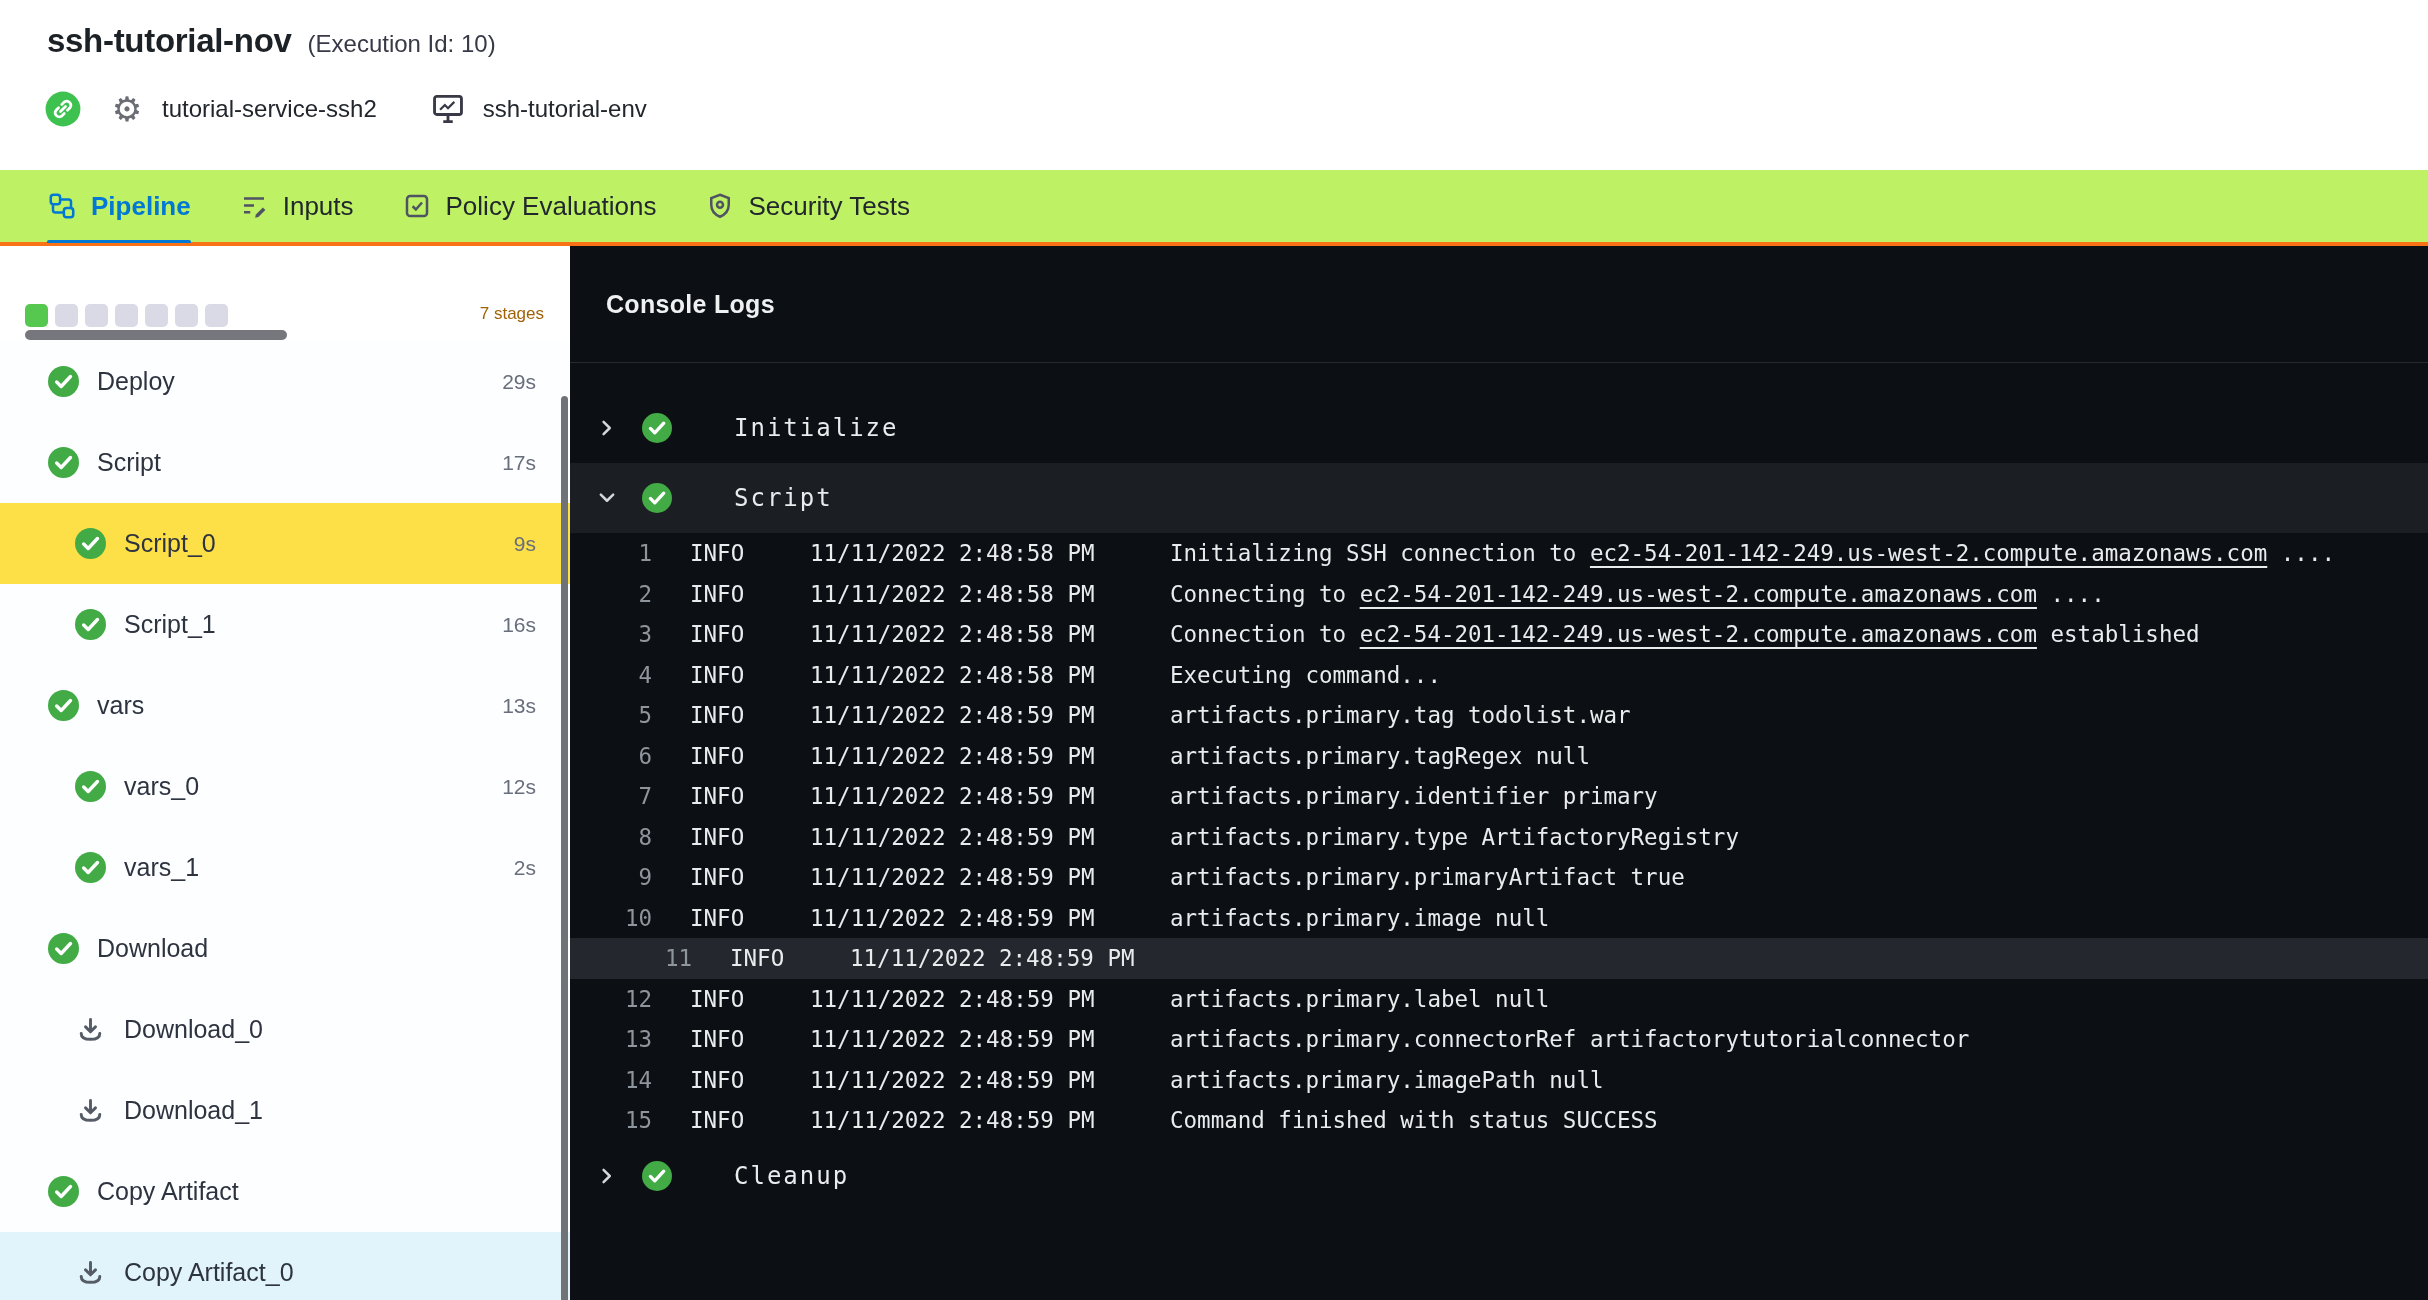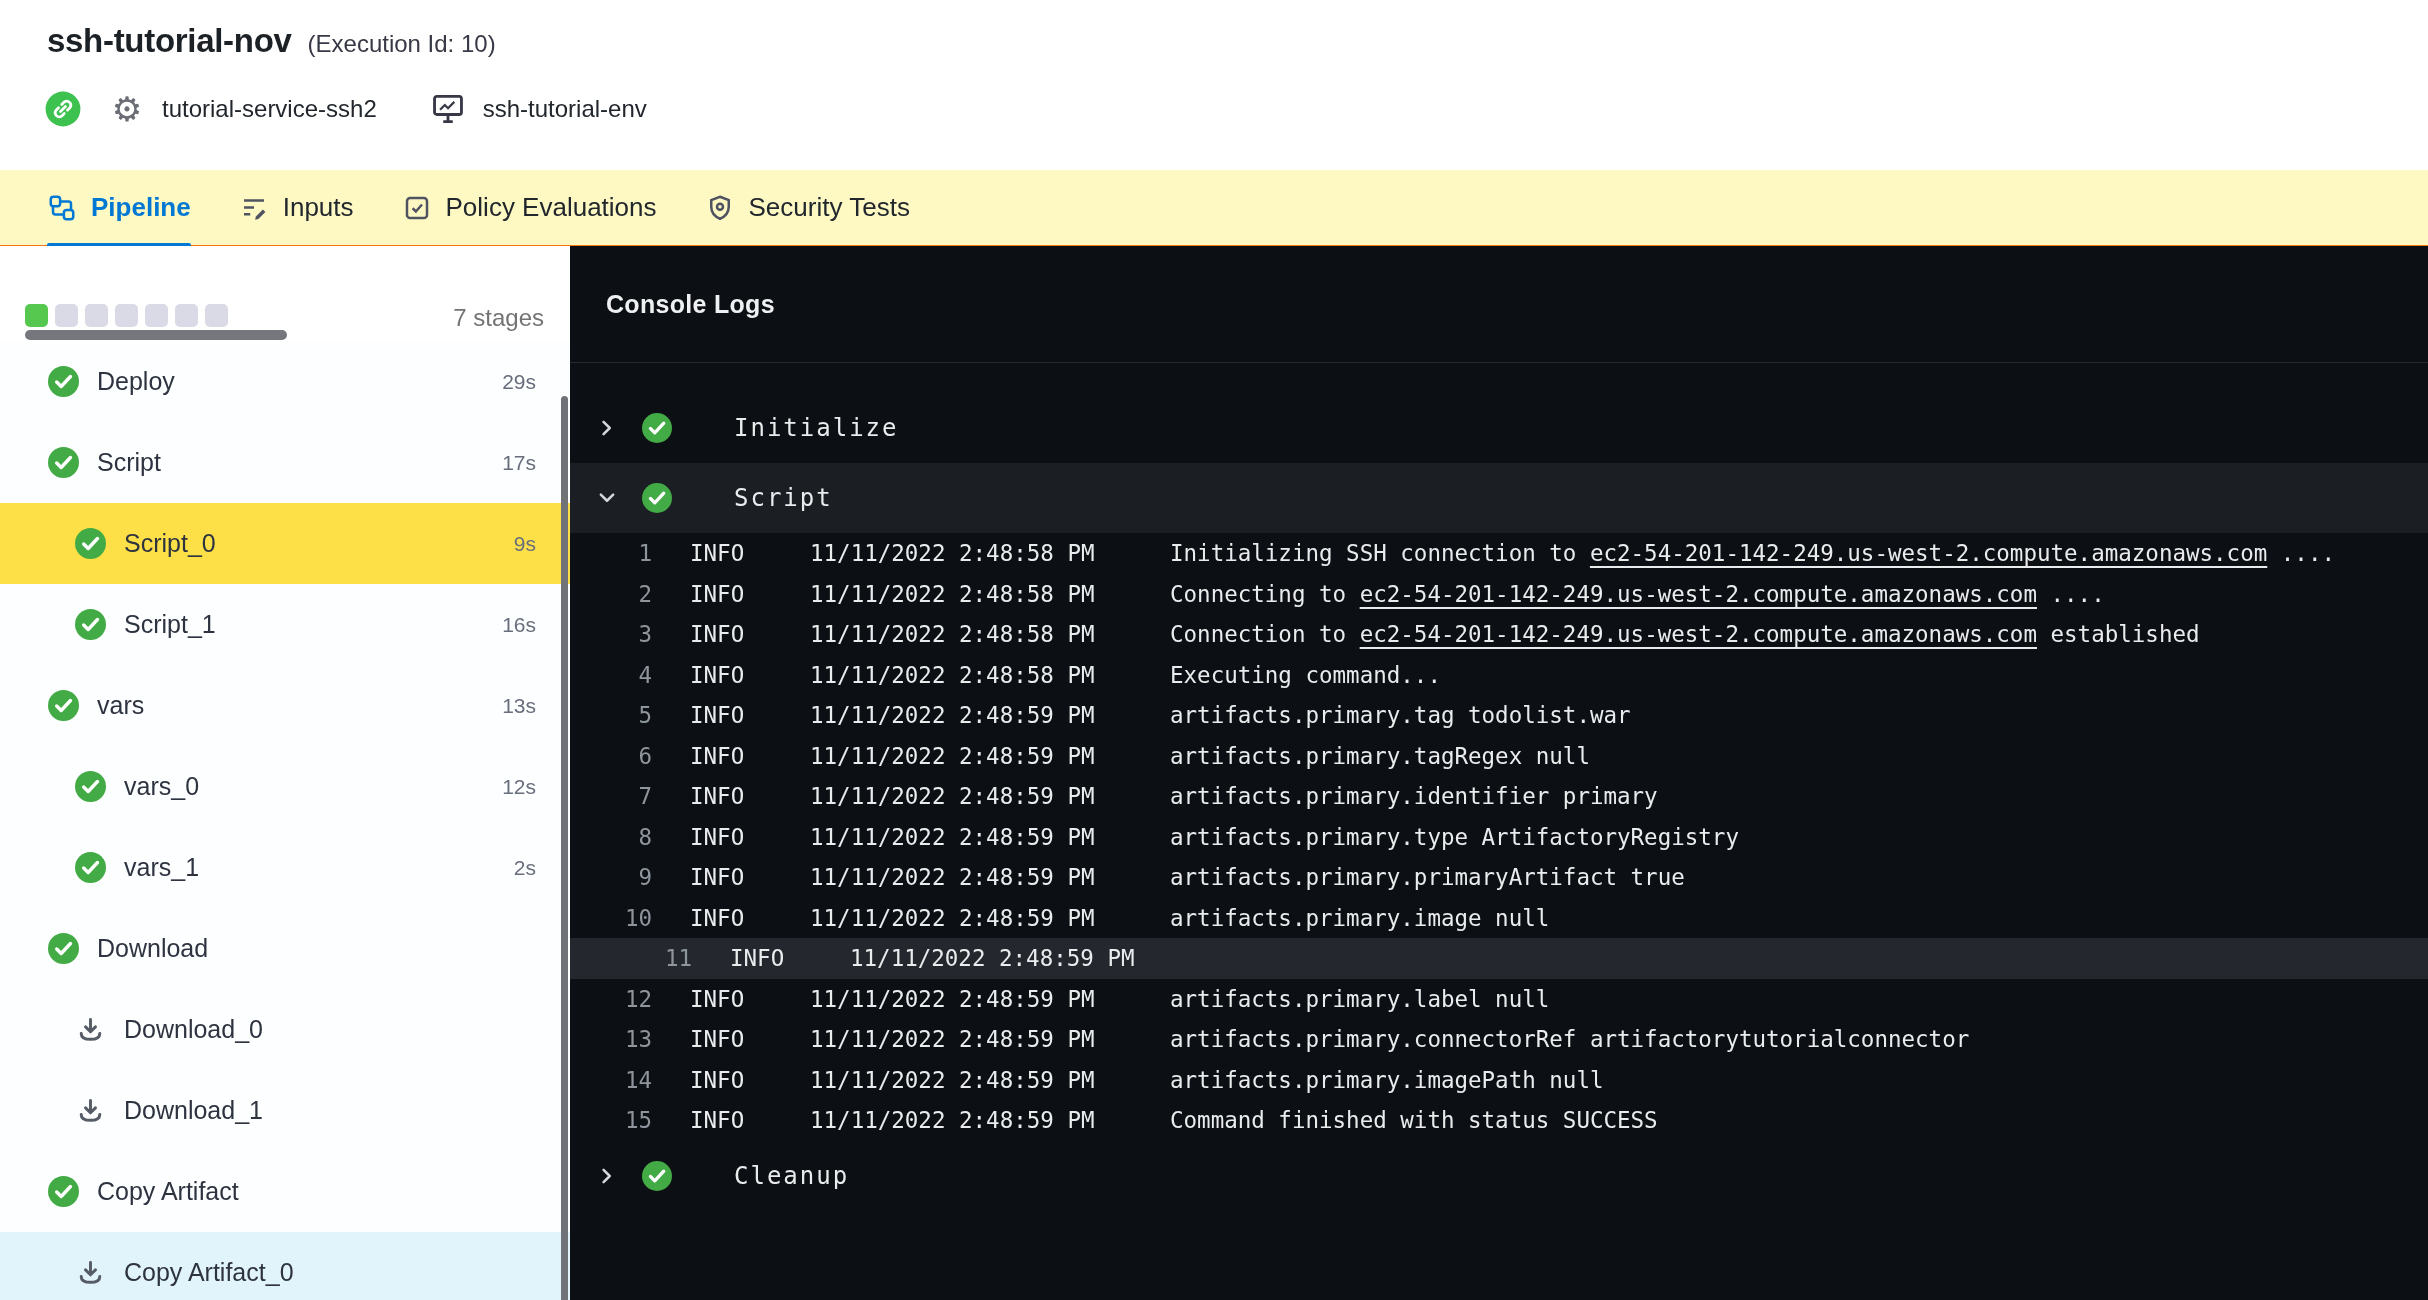--- a/index.html
+++ b/index.html
@@ -13,34 +13,34 @@
   .exec-id { font-size:24px; color:#383946; }
   .meta-row { position:absolute; left:44px; top:90px; display:flex; align-items:center; font-size:24px; color:#22272d; }
   .meta-icon { width:38px; height:38px; display:inline-flex; align-items:center; justify-content:center; }
   .meta-icon svg { width:100%; height:100%; }
   .gear-glyph { font-size:34px; color:#6b6d75; line-height:1; }
   .meta-label { margin-left:16px; }
   .meta-gap { width:52px; }
   .ml { margin-left:26px; }
 
   
-  .tab-bar { position:absolute; left:0; top:170px; width:100%; height:76px; border-bottom:1px solid #f97316; display:flex; align-items:stretch; padding-left:47px; gap:48px; background:#fef9c3; }
+  .tab-bar { position:absolute; left:0; top:170px; width:100%; height:76px; border-bottom:4px solid #f97316; display:flex; align-items:stretch; padding-left:47px; gap:48px; background:#bef264; }
   .tab { display:flex; align-items:center; gap:14px; font-size:26px; color:#22272d; position:relative; cursor:pointer; }
   .tab svg { width:30px; height:30px; }
   .tab.active { color:#0278d5; font-weight:700; }
   .tab.active::after { content:""; position:absolute; left:0; right:0; bottom:-1px; height:3px; background:#0278d5; border-radius:2px 2px 0 0; }
 
   
   .sidebar { position:absolute; left:0; top:246px; width:570px; height:1054px; background:#fdfeff; overflow:hidden; }
   .stage-header { position:absolute; left:0; top:0; width:100%; height:95px; background:#fff; }
   .segments { position:absolute; left:25px; top:58px; display:flex; gap:7px; }
   .segment { width:23px; height:23px; border-radius:5px; background:#d9dae5; }
   .segment.done { background:#57c84f; }
   .scroll-h { position:absolute; left:25px; top:84px; width:262px; height:10px; border-radius:5px; background:#75777d; }
-  .stage-count { position:absolute; right:26px; top:58px; font-size:24px; color:#737373; }
+  .stage-count { position:absolute; right:26px; top:58px; font-size:17px; color:#a16207; }
   .stage-list { position:absolute; left:0; top:95px; width:100%; }
   .stage-row { height:81px; display:flex; align-items:center; padding:0 34px 0 48px; }
   .stage-row.lvl1 { padding-left:75px; }
   .stage-row.selected { background:#fde047; }
   .stage-row.tinted { background:#e2f4fb; }
   .stage-icon { width:31px; height:31px; margin-right:18px; flex:0 0 auto; }
   .stage-icon svg { width:100%; height:100%; display:block; }
   .stage-label { font-size:25px; color:#2e3340; flex:1; }
   .stage-time { font-size:21px; color:#696e7c; }
   .scroll-v { position:absolute; right:2px; top:150px; width:7px; height:1150px; border-radius:4px; background:#6f7277; }

